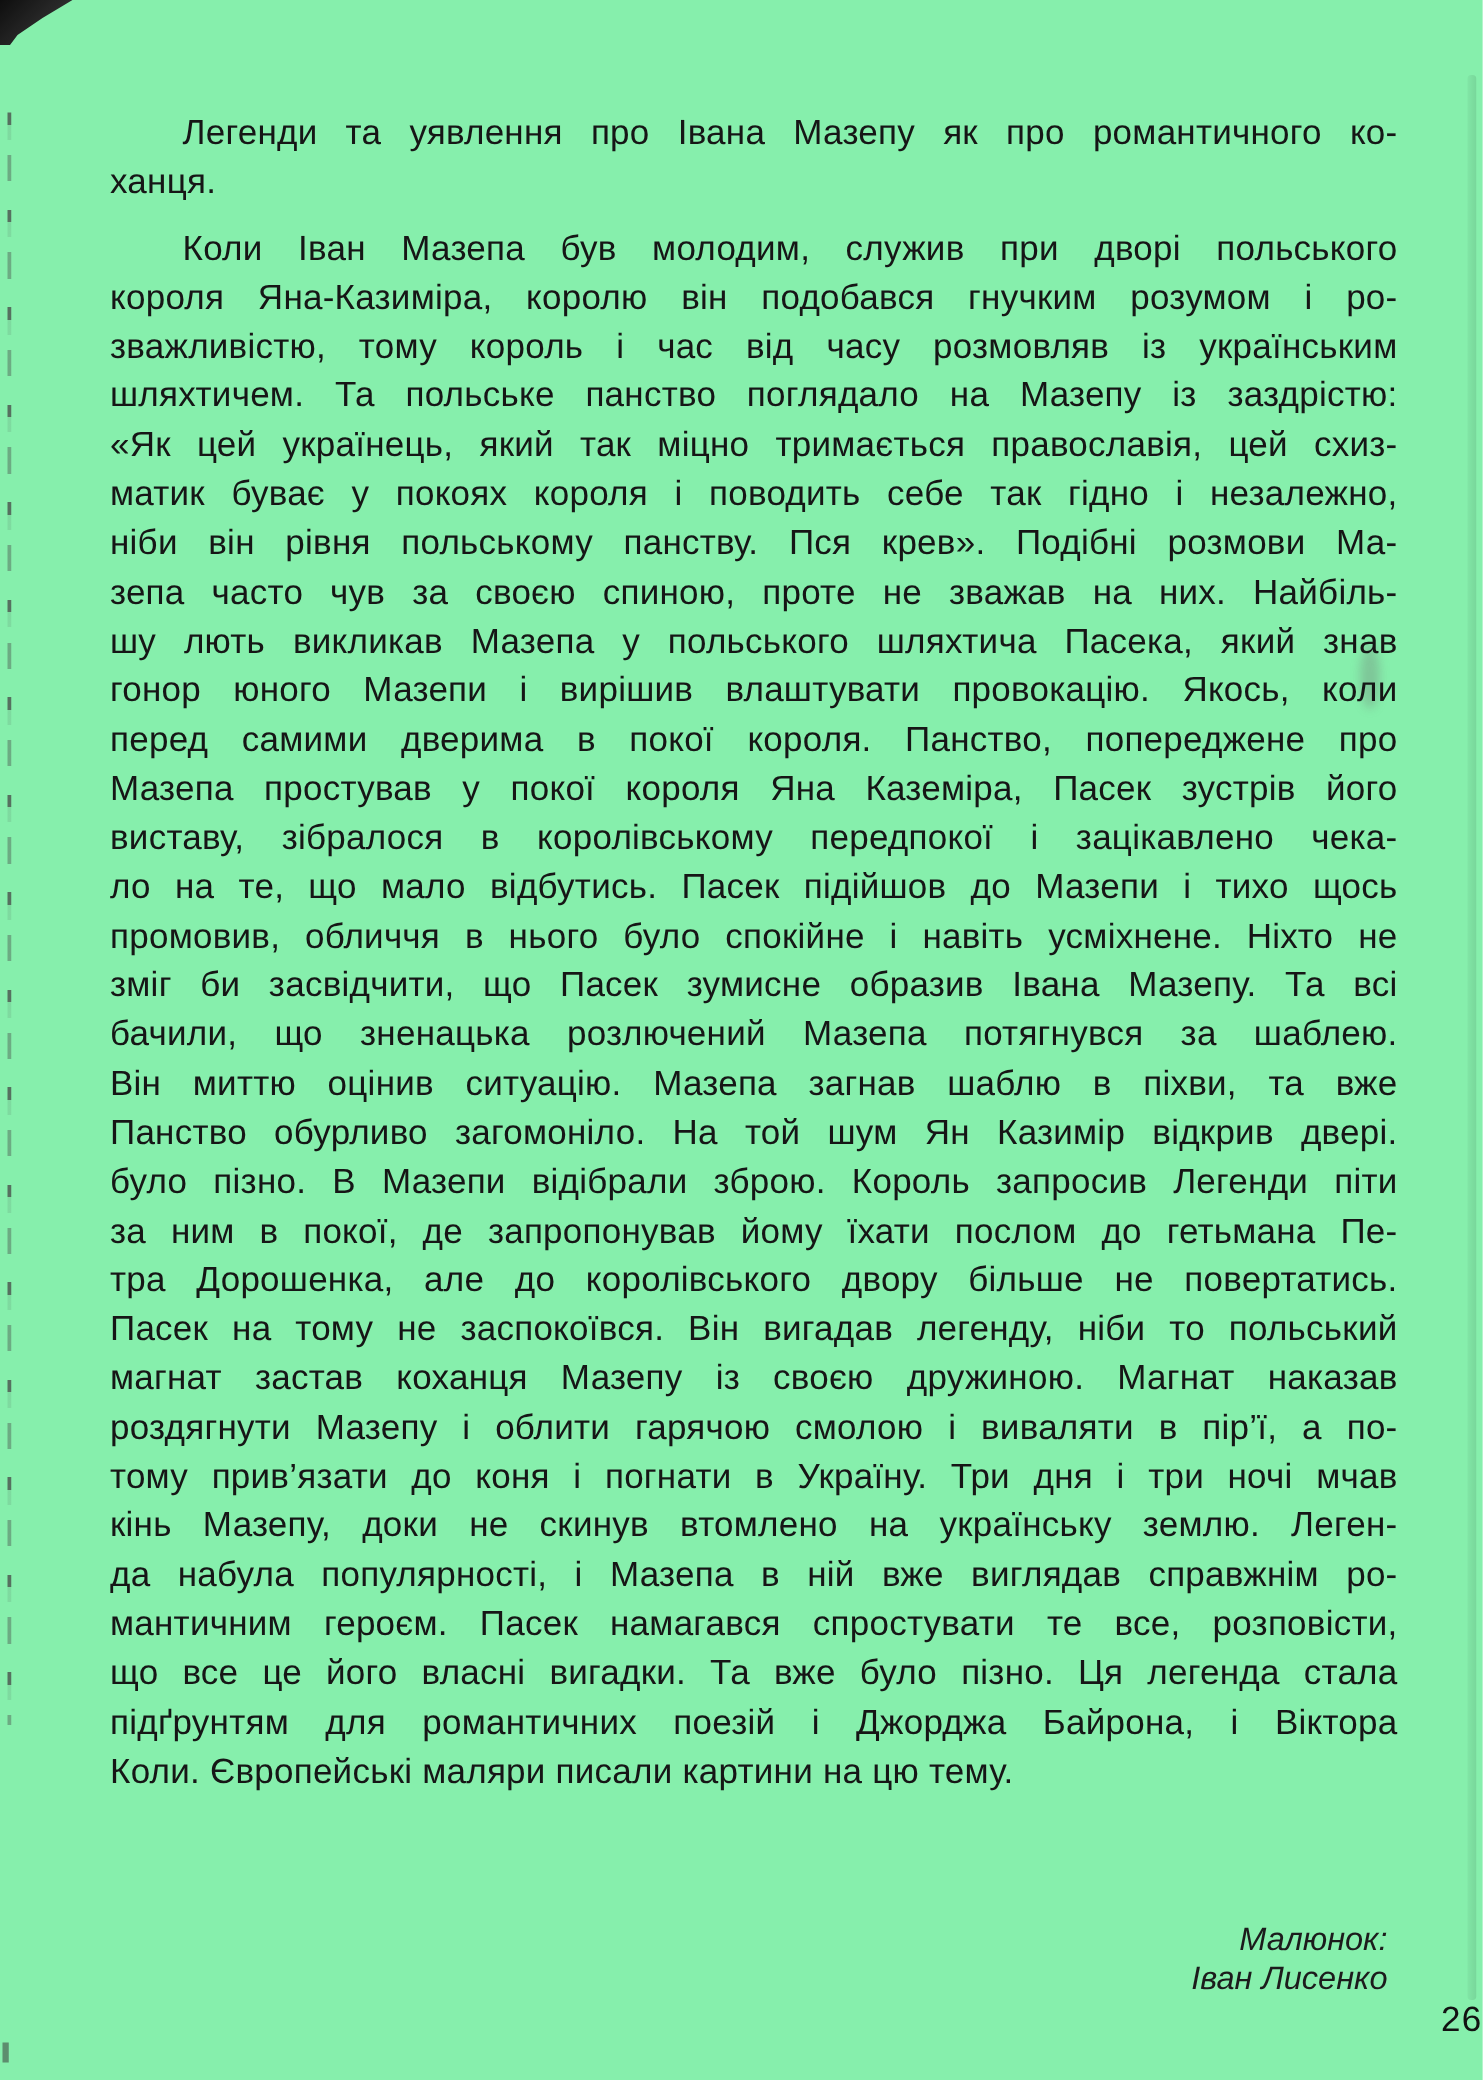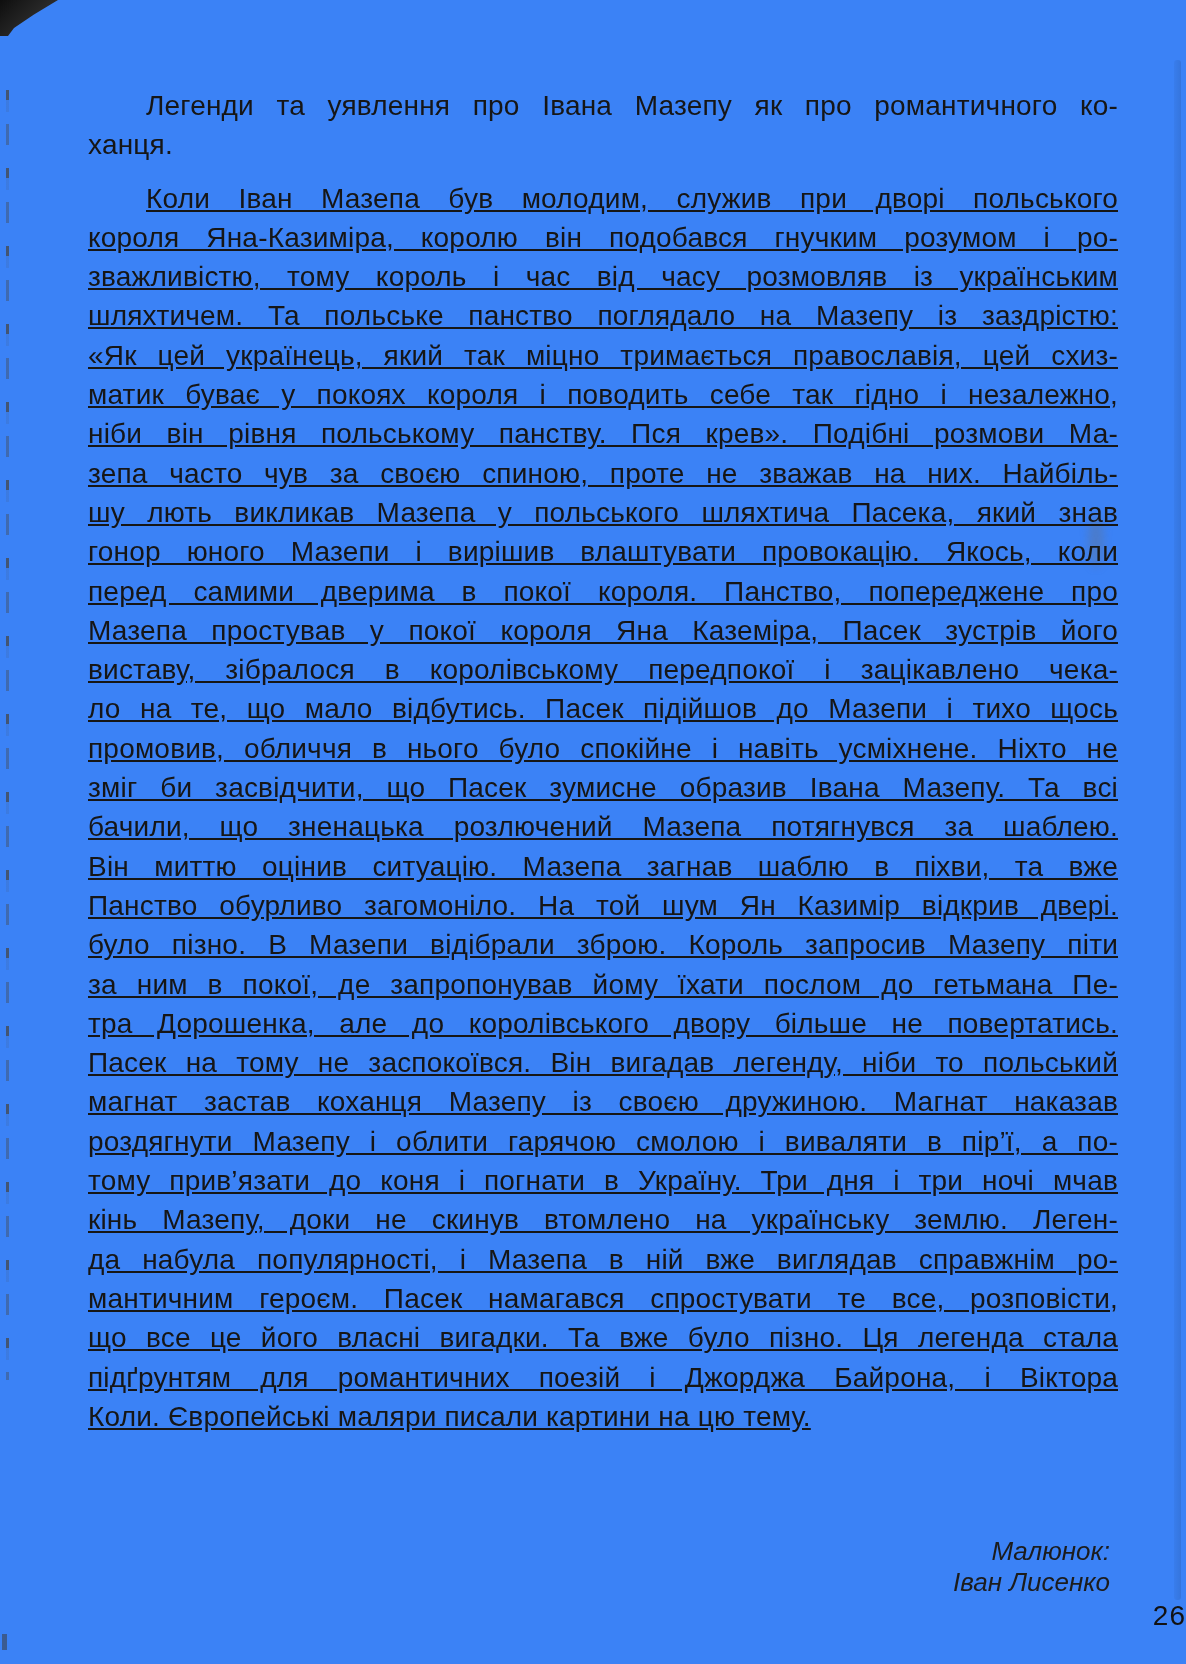--- a/index.html
+++ b/index.html
@@ -2,21 +2,21 @@
 <html><head>
 <meta charset="utf-8">
 <style>
   html, body { margin: 0; padding: 0; }
   body { background: #ffffff; }
 
   .page {
     position: relative;
     width: 1186px;
     height: 1664px;
-    background: #3b82f6;
+    background: #86efac;
     overflow: hidden;
     font-family: "Liberation Sans", sans-serif;
     color: #161616;
   }
 
   
   .body-text {
     position: absolute;
     left: 88px;
     top: 86px;
@@ -28,21 +28,21 @@
   .paragraph .line {
     height: 39.3px;
     line-height: 39.3px;
     text-align: justify;
     text-align-last: justify;
     white-space: normal;
     overflow: visible;
   }
   .paragraph .line.last { text-align-last: left; }
   .paragraph .line.first { text-indent: 58px; }
-  .paragraph + .paragraph { margin-top: 14px; text-decoration: underline; }
+  .paragraph + .paragraph { margin-top: 14px; }
 
   
   .credit {
     position: absolute;
     right: 76px;
     top: 1536px;
     text-align: right;
     font-style: italic;
     font-size: 26px;
     line-height: 31px;
@@ -134,21 +134,21 @@
         <div class="line">гонор юного Мазепи і вирішив влаштувати провокацію. Якось, коли</div>
         <div class="line">перед самими дверима в покої короля. Панство, попереджене про</div>
         <div class="line">Мазепа простував у покої короля Яна Каземіра, Пасек зустрів його</div>
         <div class="line">виставу, зібралося в королівському передпокої і зацікавлено чека-</div>
         <div class="line">ло на те, що мало відбутись. Пасек підійшов до Мазепи і тихо щось</div>
         <div class="line">промовив, обличчя в нього було спокійне і навіть усміхнене. Ніхто не</div>
         <div class="line">зміг би засвідчити, що Пасек зумисне образив Івана Мазепу. Та всі</div>
         <div class="line">бачили, що зненацька розлючений Мазепа потягнувся за шаблею.</div>
         <div class="line">Він миттю оцінив ситуацію. Мазепа загнав шаблю в піхви, та вже</div>
         <div class="line">Панство обурливо загомоніло. На той шум Ян Казимір відкрив двері.</div>
-        <div class="line">було пізно. В Мазепи відібрали зброю. Король запросив Мазепу піти</div>
+        <div class="line">було пізно. В Мазепи відібрали зброю. Король запросив Легенди піти</div>
         <div class="line">за ним в покої, де запропонував йому їхати послом до гетьмана Пе-</div>
         <div class="line">тра Дорошенка, але до королівського двору більше не повертатись.</div>
         <div class="line">Пасек на тому не заспокоївся. Він вигадав легенду, ніби то польський</div>
         <div class="line">магнат застав коханця Мазепу із своєю дружиною. Магнат наказав</div>
         <div class="line">роздягнути Мазепу і облити гарячою смолою і виваляти в пір’ї, а по-</div>
         <div class="line">тому прив’язати до коня і погнати в Україну. Три дня і три ночі мчав</div>
         <div class="line">кінь Мазепу, доки не скинув втомлено на українську землю. Леген-</div>
         <div class="line">да набула популярності, і Мазепа в ній вже виглядав справжнім ро-</div>
         <div class="line">мантичним героєм. Пасек намагався спростувати те все, розповісти,</div>
         <div class="line">що все це його власні вигадки. Та вже було пізно. Ця легенда стала</div>

